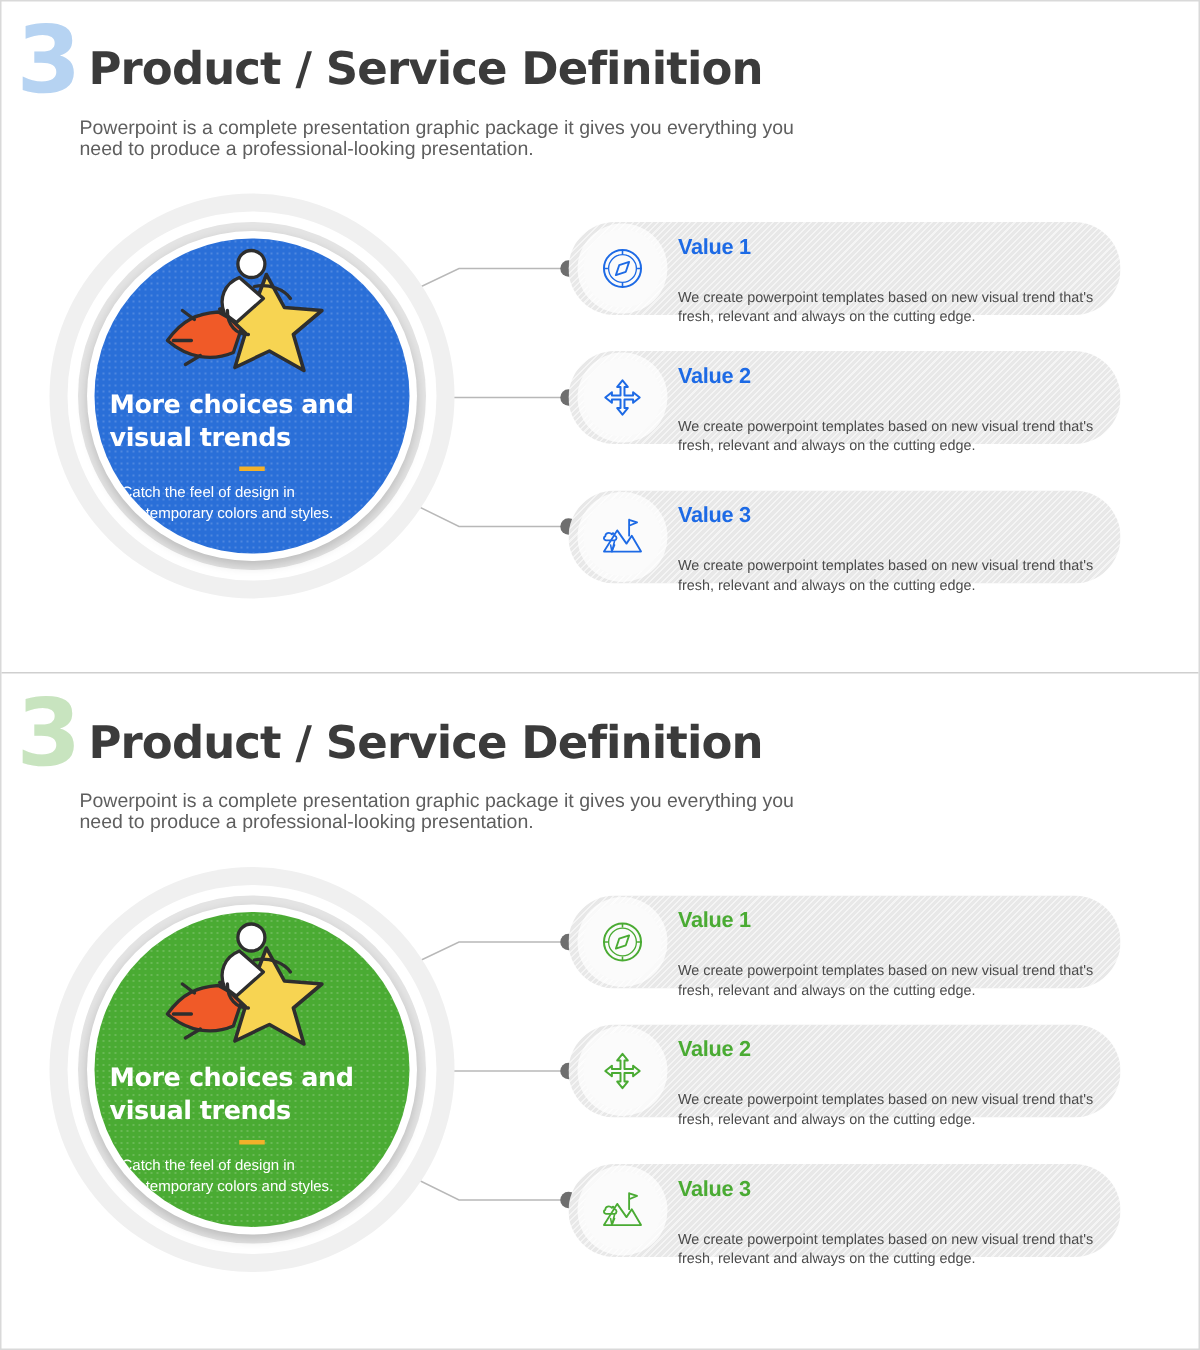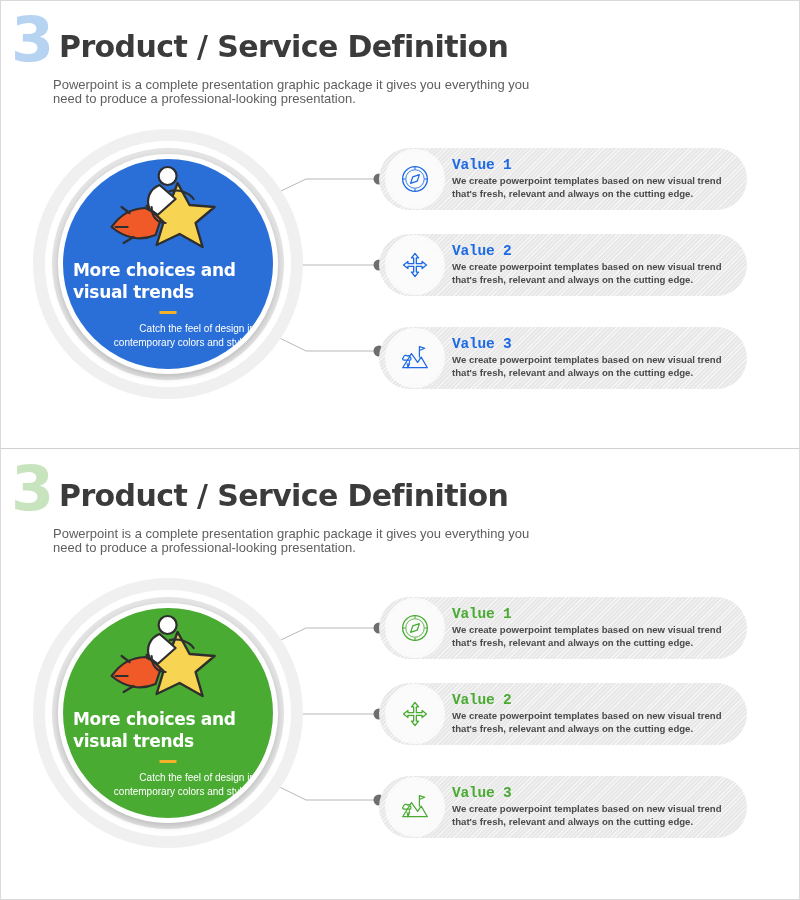--- a/index.html
+++ b/index.html
@@ -125,21 +125,21 @@
   .core-rule {
     position: absolute; left: 50%; top: 152px;
     transform: translateX(-50%);
     width: 17px; height: 2.5px;
     background: #f3b12a;
     z-index: 2;
   }
   .core-sub {
     position: absolute; left: 18px; top: 163px;
     width: 174px;
-    text-align: right;
+    text-align: left;
     color: #ffffff;
     font-size: 10px;
     line-height: 13.5px;
     z-index: 2;
   }
 
   
   .connectors {
     position: absolute;
     left: 0; top: 0;
@@ -179,30 +179,29 @@
   .card-body {
     position: absolute;
     left: 73px; top: 8px;
     width: 285px;
   }
   .card-title {
     font-size: 14.5px;
     font-weight: bold;
     line-height: 18px;
     letter-spacing: -0.2px;
-    font-family: Liberation Mono, monospace;
+    font-family: Liberation Sans, sans-serif;
   }
   .card-title.blue { color: #1d6ae5; }
   .card-title.green { color: #4aab33; }
   .card-desc {
-    margin-top: 1px;
+    margin-top: 19px;
     font-size: 9.6px;
     line-height: 12.5px;
     color: #4a4a4a;
-    font-weight: bold;
   }
 </style>
 </head>
 <body>
 
 <div class="page">
 
   <div class="slide slide-1">
 
     <div class="hdr-num blue">3</div>

